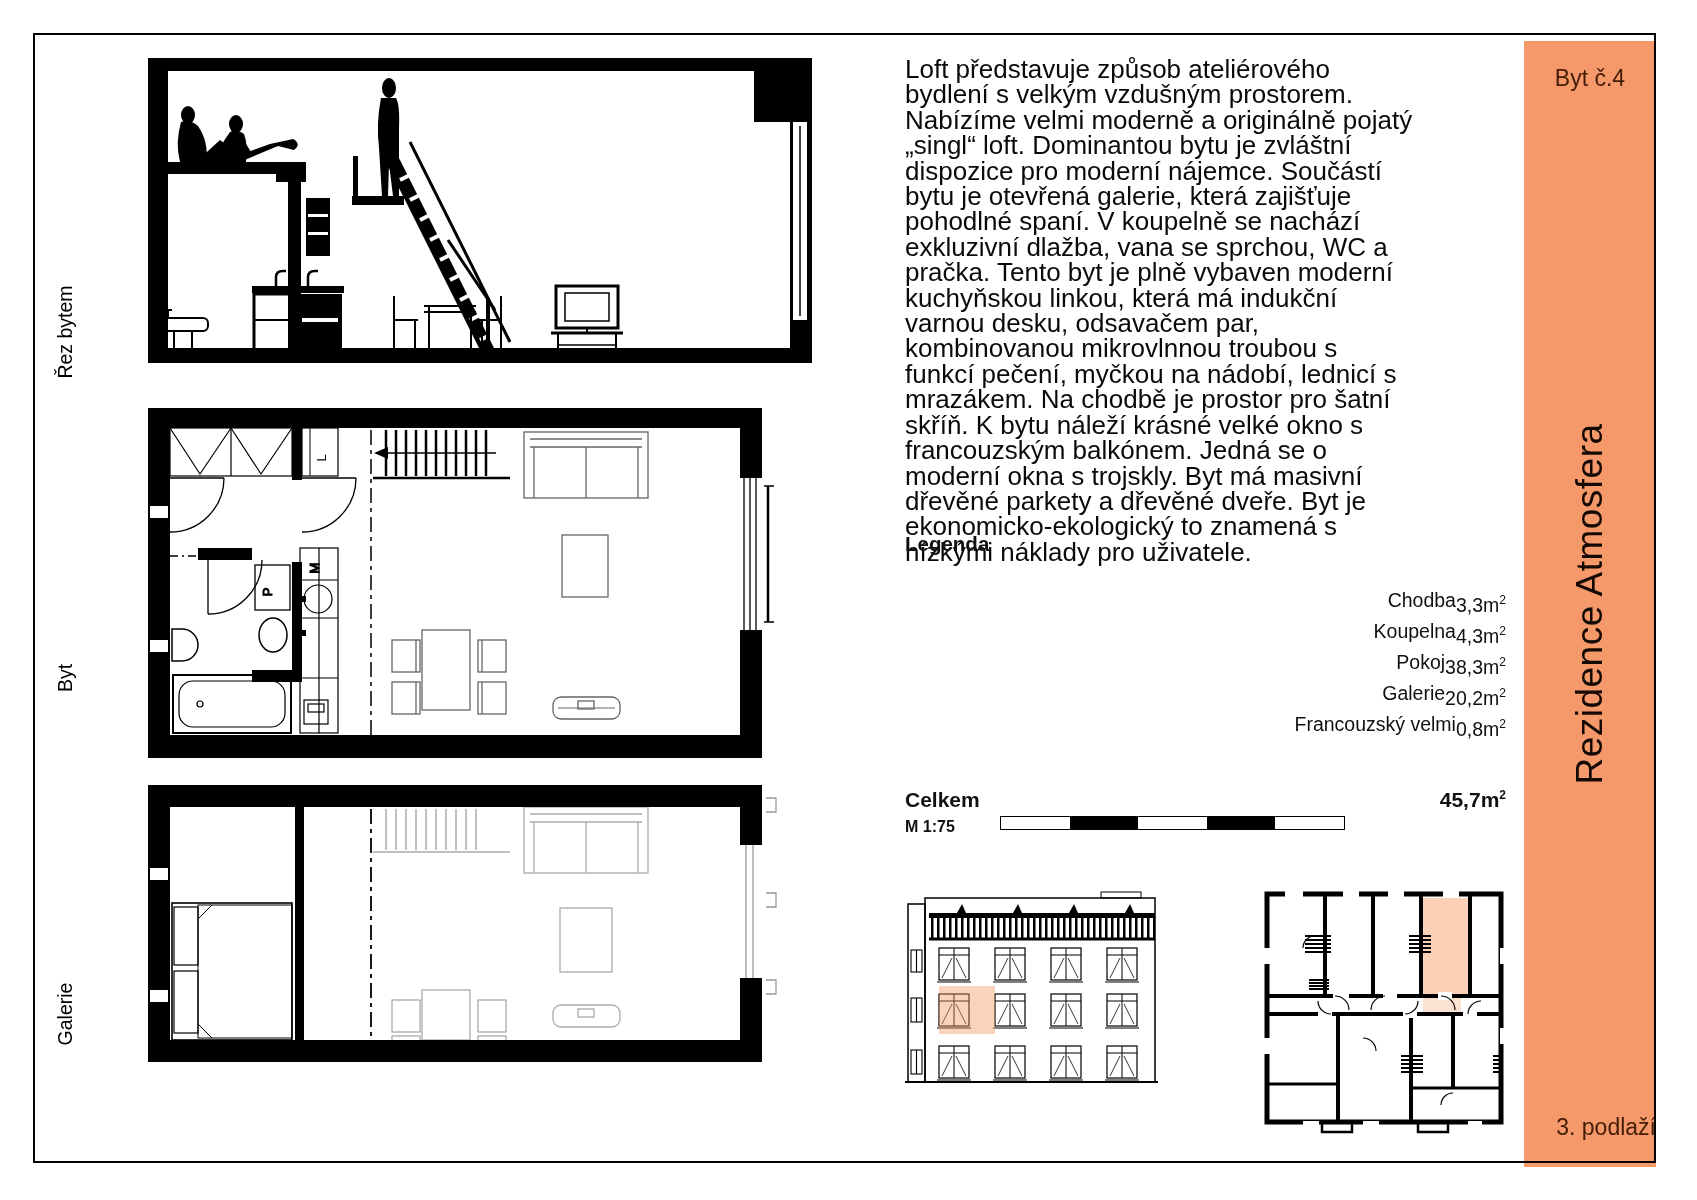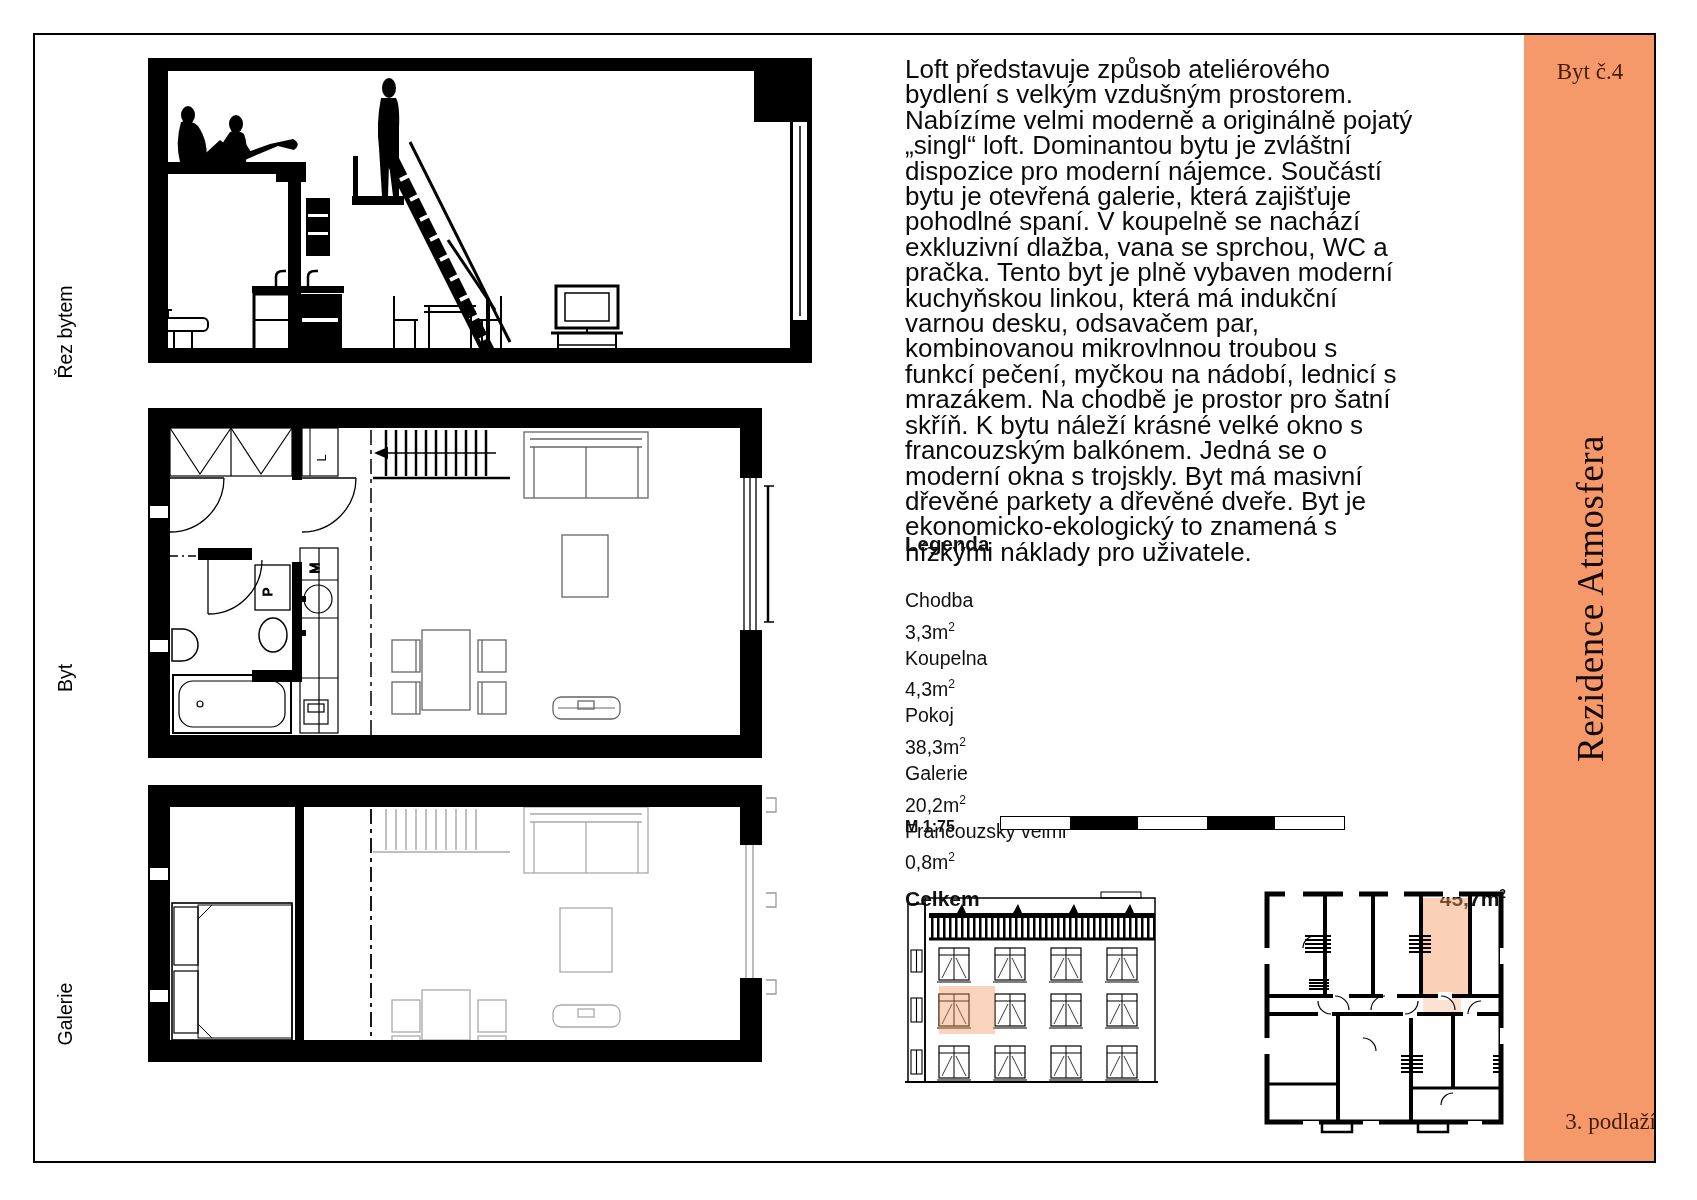--- a/index.html
+++ b/index.html
@@ -1,34 +1,34 @@
 <!DOCTYPE html>
 <html><head>
 <meta charset="utf-8">
 <style>
   html,body{margin:0;padding:0;background:#fff;}
   .page{position:relative;width:1697px;height:1200px;background:#fff;
         font-family:"Liberation Sans",sans-serif;color:#111;overflow:hidden;}
   .frame{position:absolute;left:33px;top:33px;width:1623px;height:1130px;
          border:2px solid #000;box-sizing:border-box;pointer-events:none;z-index:5;}
-  .sidebar{position:absolute;left:1524px;top:35px;width:132px;height:1126px;background:#F6996A;font-family:Liberation Serif, serif;}
+  .sidebar{position:absolute;left:1524px;top:41px;width:132px;height:1126px;background:#F6996A;}
   .apt{position:absolute;top:24px;left:0;width:100%;text-align:center;font-size:23px;color:#431c06;}
   .residence-wrap{position:absolute;top:0;left:0;width:100%;height:100%;
                   display:flex;align-items:center;justify-content:center;}
   .residence{transform:rotate(-90deg);white-space:nowrap;font-size:37px;color:#140a03;letter-spacing:.5px;}
   .floor{position:absolute;bottom:26px;left:0;width:100%;text-align:right;font-size:23px;color:#431c06;}
   .vlabel{position:absolute;transform:translate(-50%,-50%) rotate(-90deg);
           white-space:nowrap;font-size:19.5px;color:#000;}
   .desc{position:absolute;left:905px;top:57px;width:508px;font-size:26px;
         line-height:25.4px;color:#0a0a0a;}
   .legend{position:absolute;left:905px;top:532px;width:601px;}
   .legend h3{margin:0 0 31px 0;font-size:20.5px;font-weight:bold;}
-  .lrow{display:flex;justify-content:flex-end;font-size:19.5px;line-height:26.6px;flex-direction:column;}
+  .lrow{display:flex;justify-content:flex-end;font-size:19.5px;line-height:26.6px;}
   .lrow sup,.total sup{font-size:12px;}
-  .total{display:flex;justify-content:space-between;margin-top:12px;font-weight:bold;font-size:21px;}
+  .total{display:flex;justify-content:space-between;margin-top:46px;font-weight:bold;font-size:21px;}
   .scale-label{position:absolute;left:905px;top:818px;font-weight:bold;font-size:16px;}
   .scalebar{position:absolute;left:1000px;top:816px;width:345px;height:14px;
             border:1.5px solid #000;box-sizing:border-box;display:flex;background:#fff;}
   .scalebar div{flex:1;}
   .scalebar .b{background:#000;}
   .drw{position:absolute;}
 </style>
 </head>
 <body>
 

